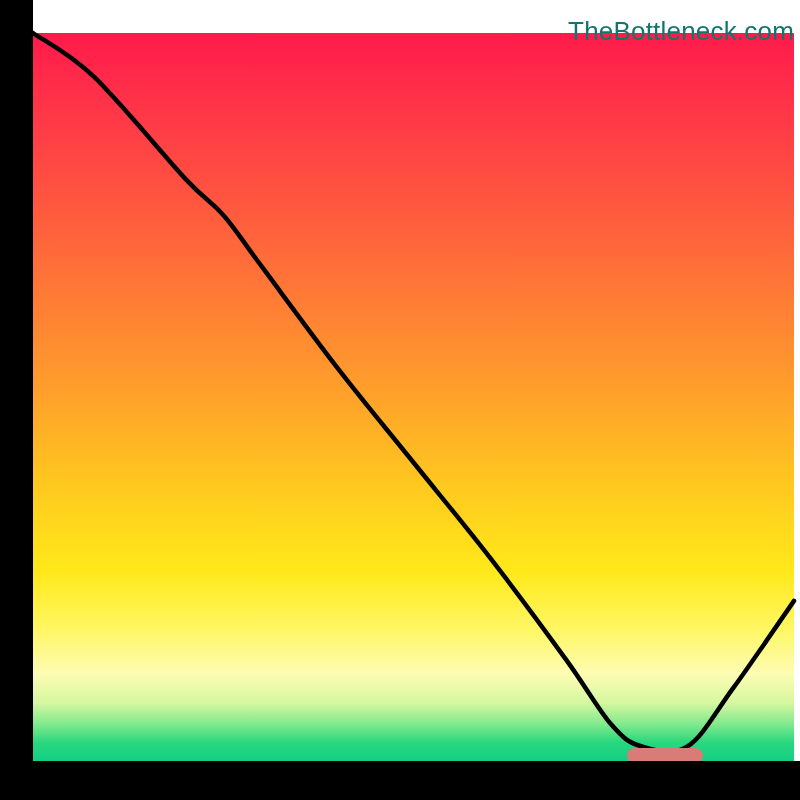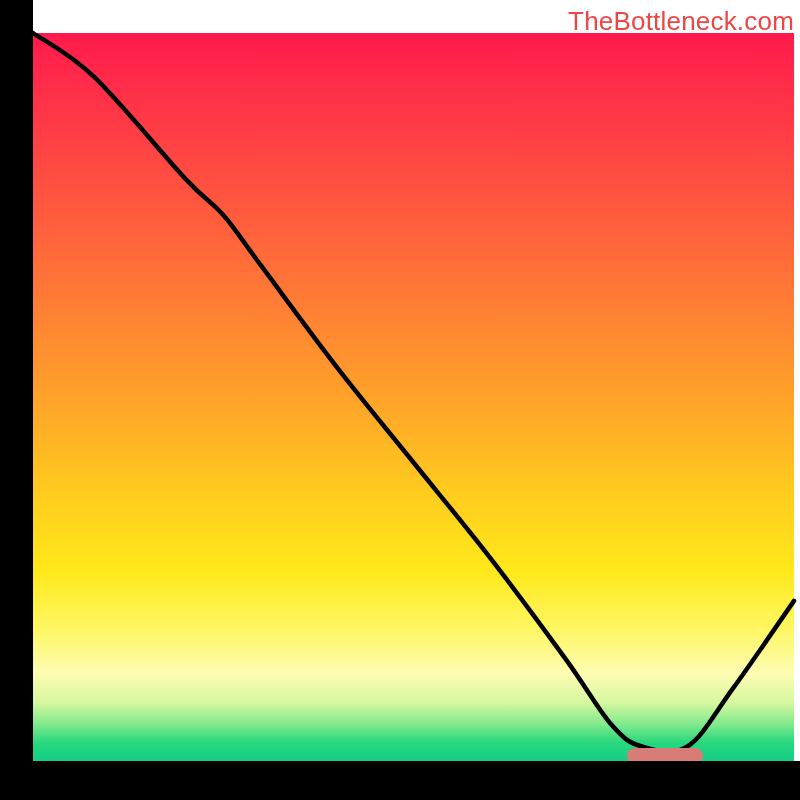--- a/index.html
+++ b/index.html
@@ -11,24 +11,24 @@
     font-family: Arial, Helvetica, sans-serif;
     overflow: hidden;
   }
   .container {
     position: relative;
     width: 800px;
     height: 800px;
   }
   .watermark {
     position: absolute;
-    top: 6px;
+    top: 16px;
     right: 6px;
     font-size: 26px;
-    color: #ef4444;
+    color: #0f766e;
     font-weight: 500;
     letter-spacing: 0.2px;
     z-index: 20;
   }
   
   .plot-frame {
     position: absolute;
     left: 33px;       
     top: 33px;        
     width: 761px;     

